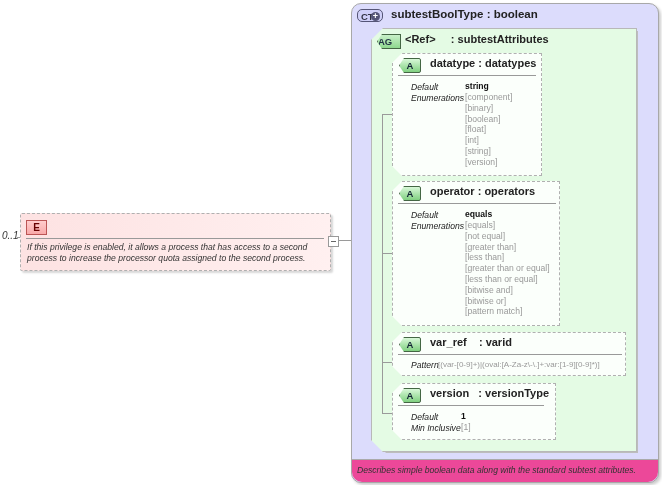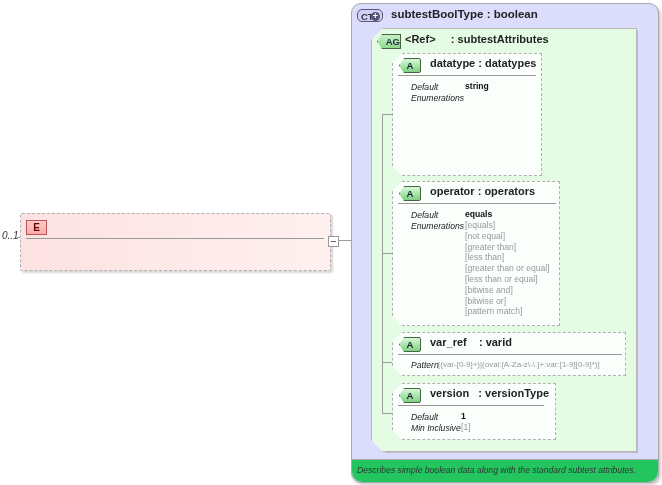--- a/index.html
+++ b/index.html
@@ -19,29 +19,29 @@
   .collapse { left:328px; top:236px; width:9px; height:9px; border:1px solid #999; background:#fff; }
   .collapse::after { content:""; position:absolute; left:2px; top:4px; width:5px; height:1px; background:#666; }
   .line { background:#9a9a9a; }
   
   .ct { left:351px; top:3px; width:306px; height:478px; border:1px solid #a8a8a8; border-radius:10px;
         background:#dcdcfc; box-shadow:2px 2px 3px #ccc; }
   .ct .badge { left:5px; top:5px; width:26px; height:13px; border:1px solid #557; border-radius:5px;
         background:#d0d0f8; font-size:9.5px; font-weight:bold; line-height:13px; text-align:left; padding-left:3px; color:#334; box-sizing:border-box; }
   .ct .badge .plus { position:absolute; right:2px; top:2px; width:9px; height:9px; border-radius:50%; background:#557; color:#fff; font-size:9px; line-height:9px; text-align:center; }
   .ct .title { left:39px; top:4px; font-size:11.5px; font-weight:bold; color:#222; }
-  .ct .footer { left:0; top:455px; width:306px; height:22px; background:#22c55e; border-top:1px solid #aaa; border-radius:0 0 10px 10px; }
+  .ct .footer { left:0; top:455px; width:306px; height:22px; background:#ec4899; border-top:1px solid #aaa; border-radius:0 0 10px 10px; }
   .ct .footer span { position:absolute; left:5px; top:5px; font-size:8.6px; font-style:italic; color:#333; white-space:nowrap; }
   
   .ag { left:371px; top:28px; width:264px; height:422px; background:#e4fbe4; border:1px solid #b8b8b8;
         clip-path:polygon(12px 0,100% 0,100% 100%,12px 100%,0 calc(100% - 12px),0 12px); box-shadow:2px 2px 2px #bbb; }
   .ag-shadow { left:374px; top:31px; width:264px; height:422px; background:#bdbdbd;
         clip-path:polygon(12px 0,100% 0,100% 100%,12px 100%,0 calc(100% - 12px),0 12px); }
   .ag .badge { left:5px; top:5px; width:22px; height:13px; border:1px solid #464; background:linear-gradient(#c8f0c8,#8fd88f);
-        font-size:9.5px; font-weight:bold; line-height:13px; text-align:right; color:#234;
+        font-size:9.5px; font-weight:bold; line-height:13px; text-align:left; color:#234;
         clip-path:polygon(5px 0,100% 0,100% 100%,5px 100%,0 50%); }
   .ag .title { left:33px; top:4px; font-size:11px; font-weight:bold; color:#222; white-space:pre; }
   
   .attr { background:#fbfffb; border:1px dashed #b0b0b0; box-shadow:2px 2px 2px #ddd;
           clip-path:polygon(10px 0,100% 0,100% 100%,10px 100%,0 calc(100% - 10px),0 10px); }
   .attr .badge { position:absolute; left:6px; top:4px; width:20px; height:13px; border:1px solid #464;
           background:linear-gradient(#d8f8d8,#80d080); font-size:9.5px; font-weight:bold; line-height:13px; text-align:center; color:#123;
           clip-path:polygon(5px 0,100% 0,100% 100%,5px 100%,0 50%); border-radius:2px; }
   .attr .title { position:absolute; left:37px; top:3px; font-size:11px; font-weight:bold; color:#222; white-space:pre; }
   .attr .sep { position:absolute; left:5px; top:21px; height:1px; background:#999; }
@@ -50,20 +50,24 @@
   .attr .v.bold { color:#111; font-weight:bold; }
 </style>
 </head>
 <body>
 
 <div class="abs mult">0..1</div>
 <div class="abs line" style="left:17px;top:237px;width:3px;height:1px;"></div>
 <div class="abs elem">
   <div class="abs badge">E</div>
   <div class="abs sep"></div>
+  <div class="abs desc">
+    <div>If this privilege is enabled, it allows a process that has access to a second</div>
+    <div>process to increase the processor quota assigned to the second process.</div>
+  </div>
 </div>
 <div class="abs collapse"></div>
 <div class="abs line" style="left:339px;top:240px;width:44px;height:1px;"></div>
 
 <div class="abs ct">
   <div class="abs badge"><span>CT</span><span class="plus">+</span></div>
   <div class="abs title">subtestBoolType : boolean</div>
   <div class="abs footer">
       <span>Describes simple boolean data along with the standard subtest attributes.</span>
     </div>
@@ -81,20 +85,29 @@
 <div class="abs line" style="left:382px;top:362px;width:10px;height:1px;"></div>
 <div class="abs line" style="left:382px;top:413px;width:10px;height:1px;"></div>
 
 <div class="abs attr" style="left:392px;top:53px;width:148px;height:121px;">
   <div class="badge">A</div>
   <div class="title">datatype : datatypes</div>
   <div class="sep" style="width:138px;"></div>
   <div class="k" style="top:28px;">Default</div>
   <div class="k" style="top:39px;">Enumerations</div>
   <div class="v bold" style="left:72px;top:27px;">string</div>
+  <div class="v" style="left:72px;top:38px;">
+    <div>[component]</div>
+    <div>[binary]</div>
+    <div>[boolean]</div>
+    <div>[float]</div>
+    <div>[int]</div>
+    <div>[string]</div>
+    <div>[version]</div>
+  </div>
 </div>
 
 <div class="abs attr" style="left:392px;top:181px;width:166px;height:143px;">
   <div class="badge">A</div>
   <div class="title">operator : operators</div>
   <div class="sep" style="width:158px;"></div>
   <div class="k" style="top:28px;">Default</div>
   <div class="k" style="top:39px;">Enumerations</div>
   <div class="v bold" style="left:72px;top:27px;">equals</div>
   <div class="v" style="left:72px;top:38px;">

